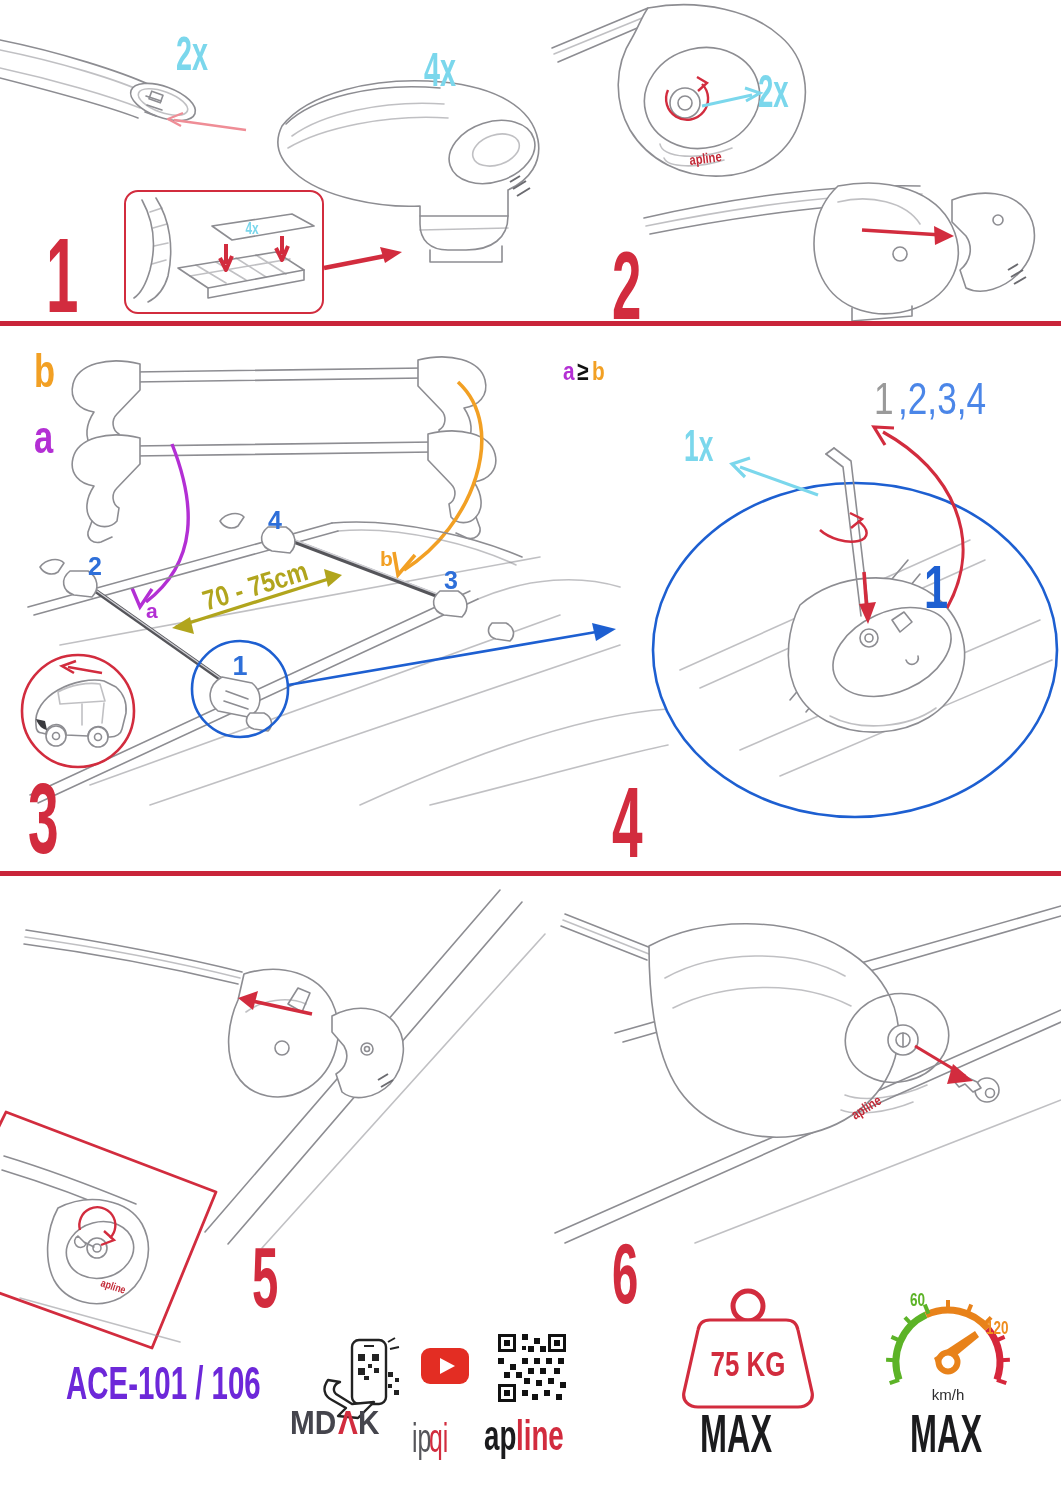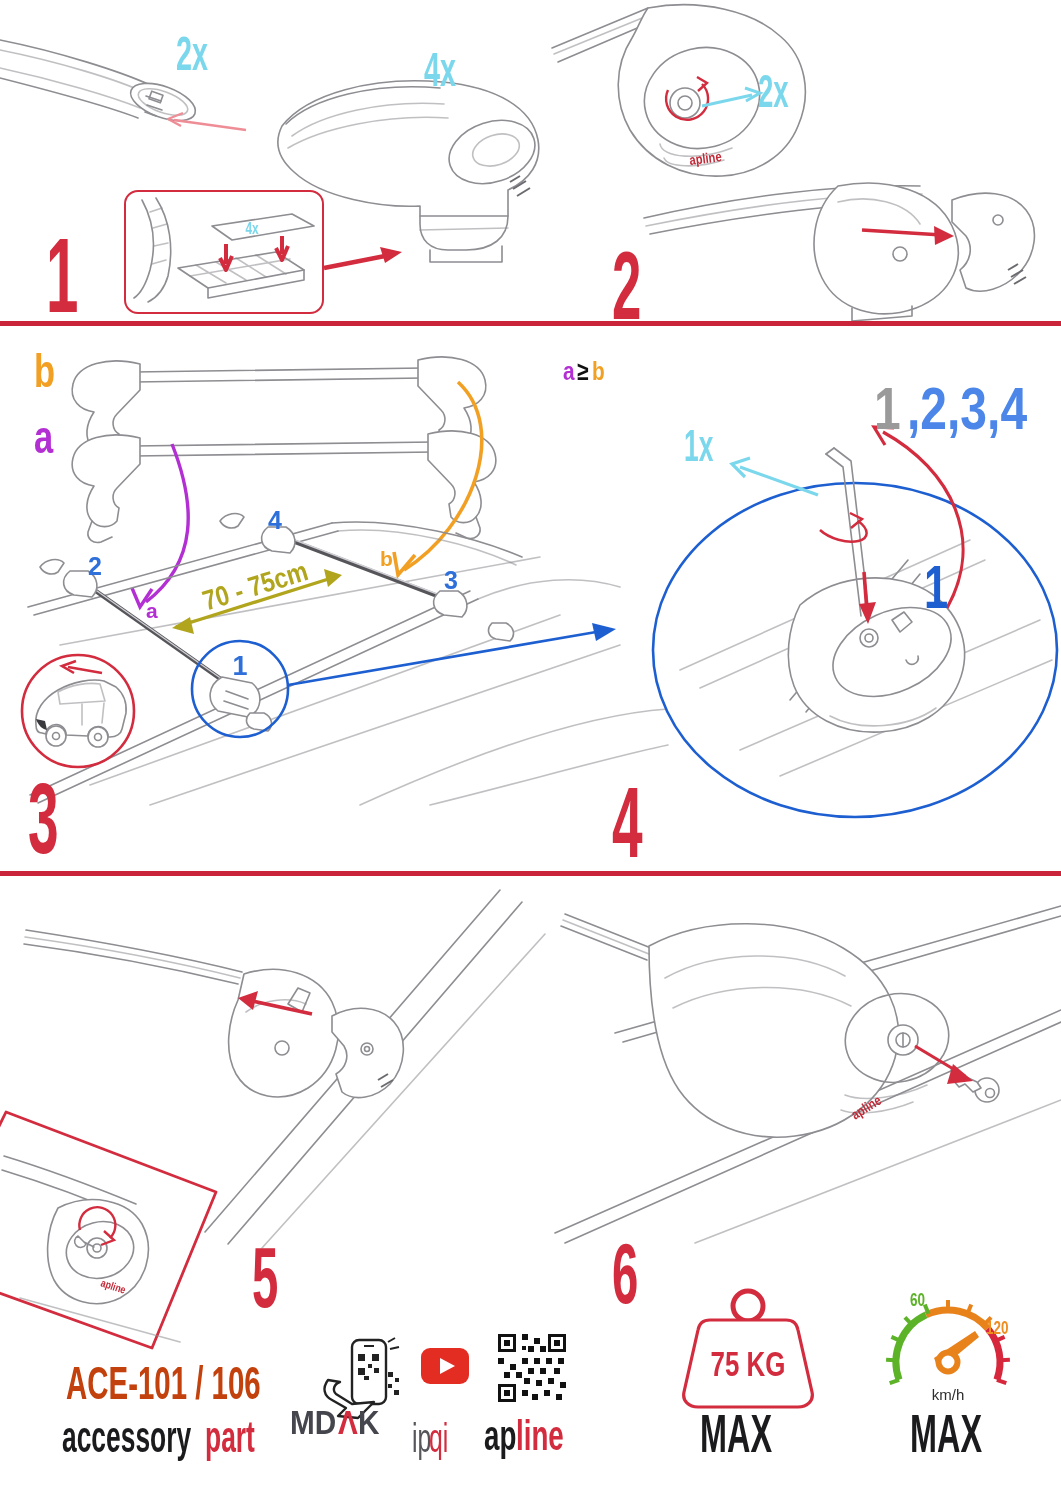--- a/index.html
+++ b/index.html
@@ -231,21 +231,21 @@
     <path d="M178 75 L100 47" stroke="#7bd7ec" stroke-width="3.2" fill="none"></path>
     <path d="M110 38 L92 44 L105 57" stroke="#7bd7ec" stroke-width="3.2" fill="none"></path>
 
     <path d="M307 188 C345 120 312 50 243 12" stroke="#d22c3e" stroke-width="3.2" fill="none"></path>
     <path d="M254 8 L234 7 L245 25" fill="none" stroke="#d22c3e" stroke-width="3.2"></path>
   </svg>
 
   <div class="abs" style="left:684px;top:424px">
     <span class="cx qty" style="font-size:44px;transform:scaleX(.6)">1x</span>
   </div>
-  <div class="abs" style="left:874px;top:374px;font-size:60px;font-weight:700">
+  <div class="abs" style="left:874px;top:374px;font-size:44px;font-weight:400">
     <span class="cx" style="color:#9a9a9a;transform:scaleX(.8)">1</span><span class="cx" style="color:#4b86e8;transform:scaleX(.8)">,2,3,4</span>
   </div>
   <div class="abs" style="left:924px;top:556px">
     <span class="cx" style="font-size:62px;font-weight:700;color:#1d5fd1;transform:scaleX(.7)">1</span>
   </div>
 
   <div class="abs" style="left:28px;top:768px">
     <span class="cx stepnum" style="font-size:100px;transform:scaleX(.55)">3</span>
   </div>
   <div class="abs" style="left:612px;top:772px">
@@ -309,25 +309,22 @@
       <circle class="ln" cx="445" cy="205" r="4.5"></circle>
       <path class="lnf" d="M406 182 L432 194 L436 200 L428 204 L420 196 L414 199 L408 192 Z"></path>
     </g>
     <path d="M370 158 L420 188" stroke="#d22c3e" stroke-width="3.2" fill="none"></path>
     <path d="M408 176 L428 193 L402 196 Z" fill="#d22c3e"></path>
   </svg>
   <div class="abs" style="left:612px;top:1230px">
     <span class="cx stepnum" style="font-size:86px;transform:scaleX(.55)">6</span>
   </div>
 
-  <div class="abs" style="left:66px;top:1360px;color:#c2410c">
+  <div class="abs" style="left:66px;top:1360px;color:#6d28d9">
     <span class="cx" style="font-size:46px;font-weight:700;transform:scaleX(.64)">ACE-101 / 106</span>
-  </div>
-  <div class="abs" style="left:62px;top:1412px;font-size:44px;font-weight:600">
-    <span class="cx" style="color:#1b1b1d;transform:scaleX(.6)">accessory</span><span class="cx" style="color:#d22c3e;transform:scaleX(.6);margin-left:-72px">part</span>
   </div>
 
   <svg class="abs" style="left:322px;top:1338px" width="78" height="80">
     <rect x="30" y="2" width="34" height="64" rx="7" fill="#fff" stroke="#222" stroke-width="2.4"></rect>
     <path d="M42 8 L52 8" stroke="#222" stroke-width="2"></path>
     <g fill="#222">
       <rect x="36" y="16" width="7" height="7"></rect>
         <rect x="50" y="16" width="7" height="7"></rect>
       <rect x="36" y="30" width="7" height="7"></rect>
         <rect x="46" y="26" width="4" height="4"></rect>

